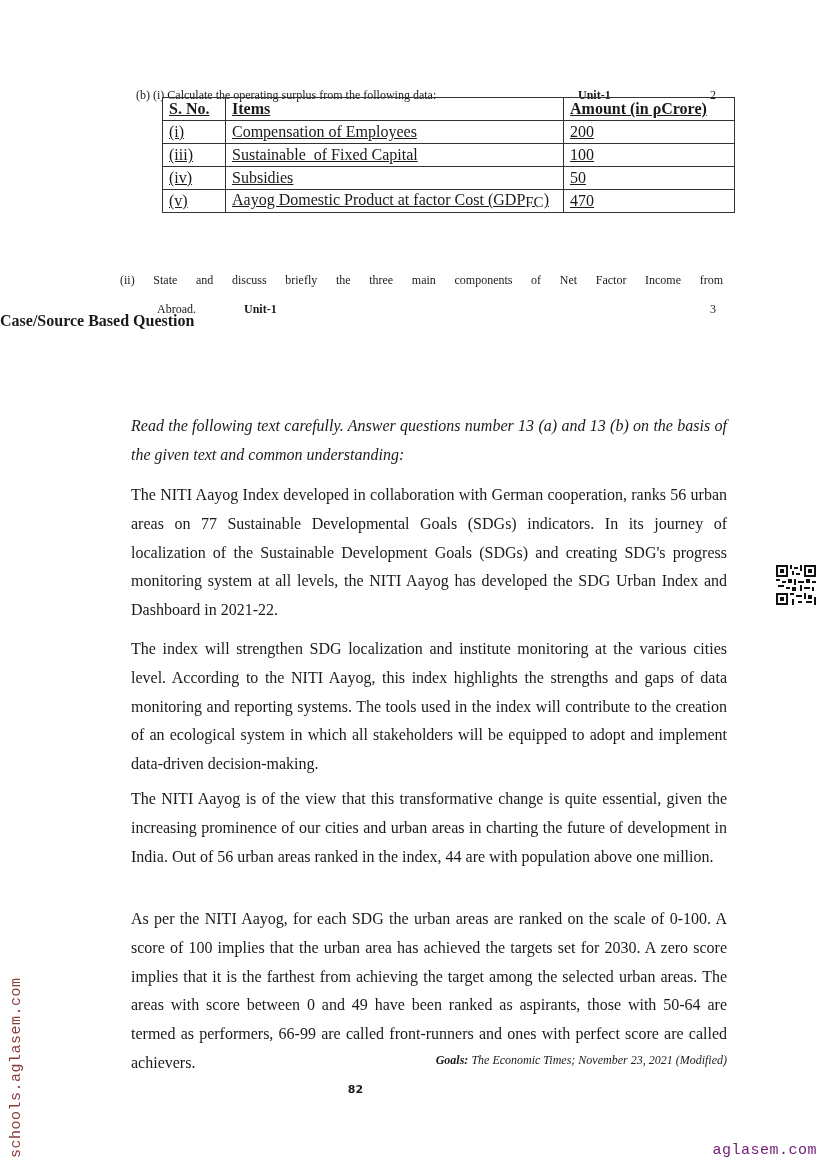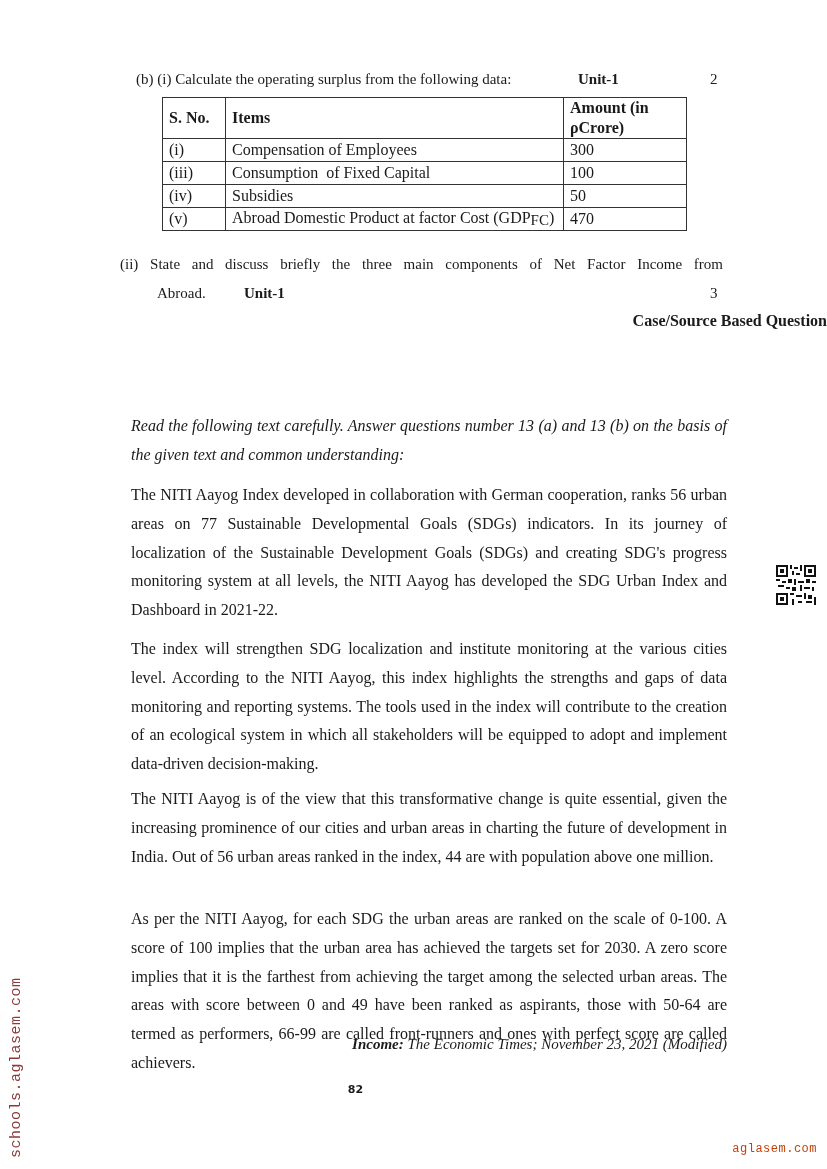--- a/index.html
+++ b/index.html
@@ -1,43 +1,43 @@
 <!DOCTYPE html>
 <html><head>
   <meta charset="utf-8">
   <style>
     html, body { margin: 0; padding: 0; background: #ffffff; }
     body { width: 827px; height: 1169px; position: relative; overflow: hidden;
            font-family: "Liberation Serif", serif; color: #1a1a1a; }
     .abs { position: absolute; }
-    .q-line { font-size: 15px; line-height: 20px; white-space: nowrap; }
+    .q-line { font-size: 12px; line-height: 20px; white-space: nowrap; margin-top: 16px; }
     .bold { font-weight: bold; text-align: right; }
     .italic { font-style: italic; }
-    table.data-table { position: absolute; left: 162px; top: 97px; width: 525px;
-      border-collapse: collapse; font-size: 16px; }
+    table.data-table { position: absolute; left: 162px; top: 97px; width: 573px;
+      border-collapse: collapse; font-size: 16px; text-decoration: underline; }
     table.data-table td, table.data-table th { border: 1.3px solid #333; padding: 0 6px;
       height: 22px; line-height: 20px; text-align: left; font-weight: normal; }
     table.data-table th { font-weight: bold; }
     .col-sno { width: 50px; }
     .col-item { width: 325px; }
     .col-amt { text-align: center !important; }
     th.col-amt { text-align: left !important; padding-left: 6px; }
     td.amt { text-align: center; padding-right: 40px; }
     sub.small { font-size: 15px; vertical-align: -2px; }
     .para { position: absolute; left: 131px; width: 596px; font-size: 16px;
             line-height: 28.8px; text-align: justify; text-align-last: left; margin-top: 48px; }
-    .center-title { position: absolute; left: 0; width: 827px; text-align: right;
+    .center-title { position: absolute; left: 0; width: 827px; text-align: left;
                     font-size: 16px; font-weight: bold; }
     .page-num { position: absolute; left: 0; width: 711px; text-align: center; top: 1083px;
                 font-family: "DejaVu Sans", sans-serif; font-size: 11px; font-weight: bold; }
     .watermark-side { position: absolute; left: 8px; top: 1158px; transform-origin: left top;
                       transform: rotate(-90deg); font-family: "Liberation Mono", monospace;
                       font-size: 15px; color: #8b3a3a; white-space: nowrap; letter-spacing: 0.5px; }
     .watermark-corner { position: absolute; right: 10px; top: 1142px; font-family: "Liberation Mono", monospace;
-                        font-size: 12px; color: #c2410c; letter-spacing: 0.5px; }
+                        font-size: 15px; color: #701a75; letter-spacing: 0.5px; }
     .qr { position: absolute; left: 776px; top: 565px; width: 40px; height: 40px; }
   </style>
 </head>
 <body>
 
 <div class="abs q-line" style="left:136px; top:69px;">(b) (i) Calculate the operating surplus from the following data:</div>
 <div class="abs q-line bold" style="left:578px; top:69px;">Unit-1</div>
 <div class="abs q-line" style="left:710px; top:69px;">2</div>
 
 <table class="data-table">
@@ -45,56 +45,56 @@
     <tr>
       <th class="col-sno">S. No.</th>
       <th class="col-item">Items</th>
       <th class="col-amt">Amount (in ρCrore)</th>
     </tr>
   </thead>
   <tbody>
     <tr>
       <td>(i)</td>
       <td>Compensation of Employees</td>
-      <td class="amt">300</td>
+      <td class="amt">200</td>
     </tr>
     <tr>
       <td>(iii)</td>
-      <td style="white-space:pre;">Consumption  of Fixed Capital</td>
+      <td style="white-space:pre;">Sustainable  of Fixed Capital</td>
       <td class="amt">100</td>
     </tr>
     <tr>
       <td>(iv)</td>
       <td>Subsidies</td>
       <td class="amt">50</td>
     </tr>
     <tr>
       <td>(v)</td>
-      <td><span>Abroad Domestic Product at factor Cost (GDP</span><sub class="small">FC</sub><span>)</span></td>
+      <td><span>Aayog Domestic Product at factor Cost (GDP</span><sub class="small">FC</sub><span>)</span></td>
       <td class="amt">470</td>
     </tr>
   </tbody>
 </table>
 
 <div class="abs q-line" style="left:120px; top:254px; width:603px; text-align:justify; text-align-last:justify;">(ii) State and discuss briefly the three main components of Net Factor Income from</div>
 <div class="abs q-line" style="left:157px; top:283px;">Abroad.</div>
 <div class="abs q-line bold" style="left:244px; top:283px;">Unit-1</div>
 <div class="abs q-line" style="left:710px; top:283px;">3</div>
 
 <div class="center-title" style="top:312px; left:0px; width:827px;">Case/Source Based Question</div>
 
 <div class="para italic" style="top:364px;">Read the following text carefully. Answer questions number 13 (a) and 13 (b) on the basis of the given text and common understanding:</div>
 
 <div class="para" style="top:433px;">The NITI Aayog Index developed in collaboration with German cooperation, ranks 56 urban areas on 77 Sustainable Developmental Goals (SDGs) indicators. In its journey of localization of the Sustainable Development Goals (SDGs) and creating SDG's progress monitoring system at all levels, the NITI Aayog has developed the SDG Urban Index and Dashboard in 2021-22.</div>
 <div class="para" style="top:587px;">The index will strengthen SDG localization and institute monitoring at the various cities level. According to the NITI Aayog, this index highlights the strengths and gaps of data monitoring and reporting systems. The tools used in the index will contribute to the creation of an ecological system in which all stakeholders will be equipped to adopt and implement data-driven decision-making.</div>
 <div class="para" style="top:737px;">The NITI Aayog is of the view that this transformative change is quite essential, given the increasing prominence of our cities and urban areas in charting the future of development in India. Out of 56 urban areas ranked in the index, 44 are with population above one million.</div>
 <div class="para" style="top:857px;">As per the NITI Aayog, for each SDG the urban areas are ranked on the scale of 0-100. A score of 100 implies that the urban area has achieved the targets set for 2030. A zero score implies that it is the farthest from achieving the target among the selected urban areas. The areas with score between 0 and 49 have been ranked as aspirants, those with 50-64 are termed as performers, 66-99 are called front-runners and ones with perfect score are called achievers.</div>
 
 <div class="abs q-line" style="right:100px; top:1034px; text-align:right;">
-  <span class="bold italic">Income:</span>
+  <span class="bold italic">Goals:</span>
   <span class="italic">The Economic Times; November 23, 2021 (Modified)</span>
 </div>
 
 <div class="qr">
   <svg width="40" height="40" viewBox="0 0 20 20" shape-rendering="crispEdges">
     <rect x="0" y="0" width="20" height="20" fill="#fff"></rect>
     <g fill="#111">
       <rect x="0" y="0" width="6" height="6"></rect>
         <rect x="1" y="1" width="4" height="4" fill="#fff"></rect>
         <rect x="2" y="2" width="2" height="2"></rect>

